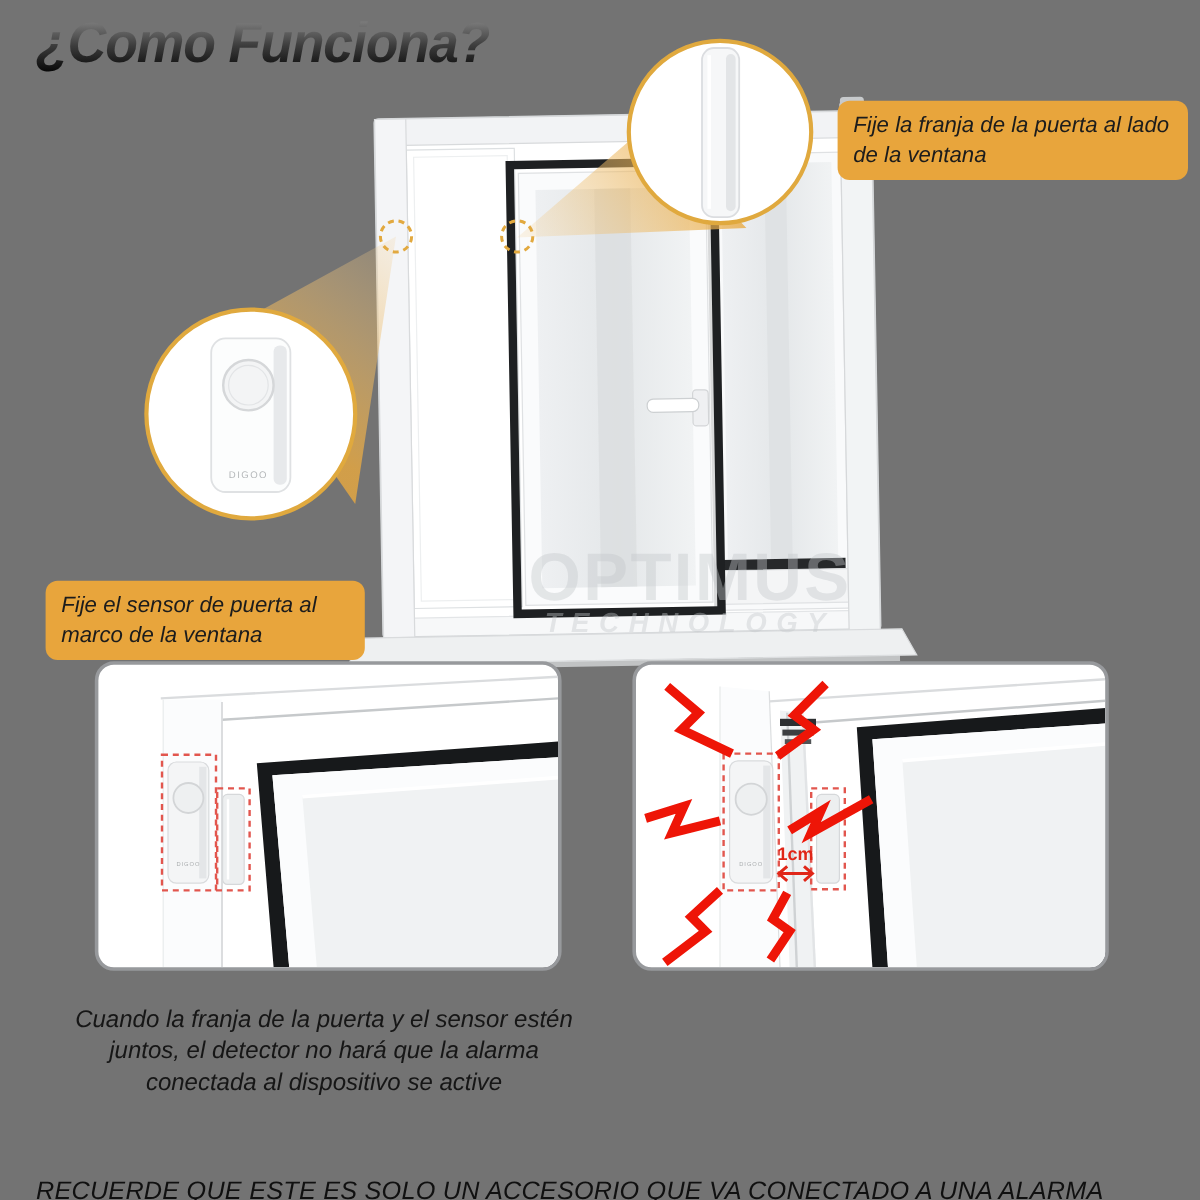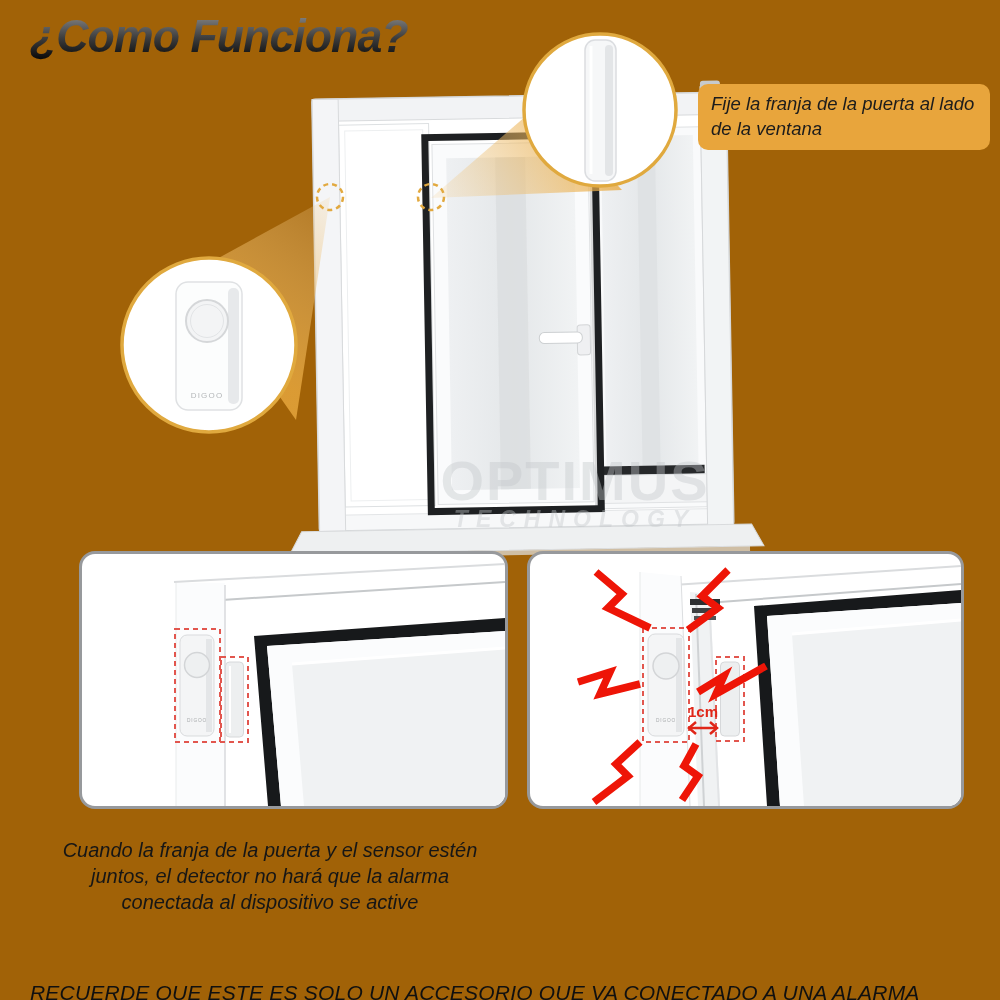--- a/index.html
+++ b/index.html
@@ -1,33 +1,33 @@
 <!DOCTYPE html>
 <html><head>
 <meta charset="utf-8">
 <style>
   html,body{margin:0;padding:0;background:#fff;}
-  #canvas{position:relative;width:1000px;height:1000px;background:#a16207;overflow:hidden;
+  #canvas{position:relative;width:1000px;height:1000px;background:#737373;overflow:hidden;
           font-family:"Liberation Sans",sans-serif;}
   .abs{position:absolute;}
 
   
   #title{left:30px;top:8px;font-style:italic;font-weight:800;font-size:47px;letter-spacing:-1px;
          color:#1d1d1d;background:linear-gradient(180deg,#9a9a9a 0%,#3c3c3c 55%,#000 100%);
          -webkit-background-clip:text;background-clip:text;-webkit-text-fill-color:transparent;
          transform:scaleX(.95);transform-origin:left top;white-space:nowrap;}
 
   
   .callout{background:#E8A53C;border-radius:10px;padding:8px 13px;font-style:italic;
            font-size:18.5px;line-height:1.34;color:#1c1c1c;margin-top:48px;}
   #callout-strip{left:698px;top:36px;width:266px;}
   #callout-sensor{left:38px;top:436px;width:240px;}
 
   
-  .panel{border:3px solid #97999c;border-radius:16px;background:#fff;overflow:hidden;padding-left:40px;}
+  .panel{border:3px solid #97999c;border-radius:16px;background:#fff;overflow:hidden;}
   #panel-closed{left:79px;top:551px;width:383px;height:252px;}
   #panel-open{left:527px;top:551px;width:391px;height:252px;}
 
   .caption{font-style:italic;font-size:20px;line-height:1.3;color:#161616;text-align:center;}
   #caption-closed{left:58px;top:837px;width:424px;}
   #caption-open{left:494px;top:812px;width:462px;}
 
   #footer{left:30px;top:936px;width:940px;text-align:left;font-style:italic;
           font-size:21px;line-height:1.22;color:#101010;letter-spacing:.2px;margin-top:44px;}
 
@@ -121,20 +121,23 @@
         <circle cx="207" cy="321" r="21" fill="#f3f4f5" stroke="#d5d7d9" stroke-width="2"></circle>
         <circle cx="207" cy="321" r="16.5" fill="none" stroke="#e2e4e6"></circle>
         <text x="207" y="398" text-anchor="middle" font-size="8" letter-spacing="1.2" fill="#b4b7b9">DIGOO</text>
       </g>
     </g>
   </svg>
 
   <div id="callout-strip" class="abs callout">
     <span>Fije la franja de la puerta al lado de la ventana</span>
   </div>
+  <div id="callout-sensor" class="abs callout">
+    <span>Fije el sensor de puerta al marco de la ventana</span>
+  </div>
 
   <div id="panel-closed" class="abs panel">
     <svg width="383" height="252" viewBox="0 0 383 252">
       <line x1="52" y1="28" x2="383" y2="10" stroke="#dadcde" stroke-width="2"></line>
       <line x1="100" y1="46" x2="383" y2="28" stroke="#c6c9cb" stroke-width="2"></line>
       <rect x="54" y="29" width="49" height="223" fill="#fbfcfd"></rect>
       <line x1="54" y1="29" x2="54" y2="252" stroke="#e9ebec"></line>
       <line x1="103" y1="31" x2="103" y2="252" stroke="#d8dadc" stroke-width="1.5"></line>
       <text x="255" y="146" text-anchor="middle" font-size="24" font-weight="bold" font-style="italic" letter-spacing="4" fill="#c9ccce" opacity=".28">TECHNOLOGY</text>
       <polygon points="132,82 383,64 383,77 145,92 159,252 146,252" fill="#17191b"></polygon>

